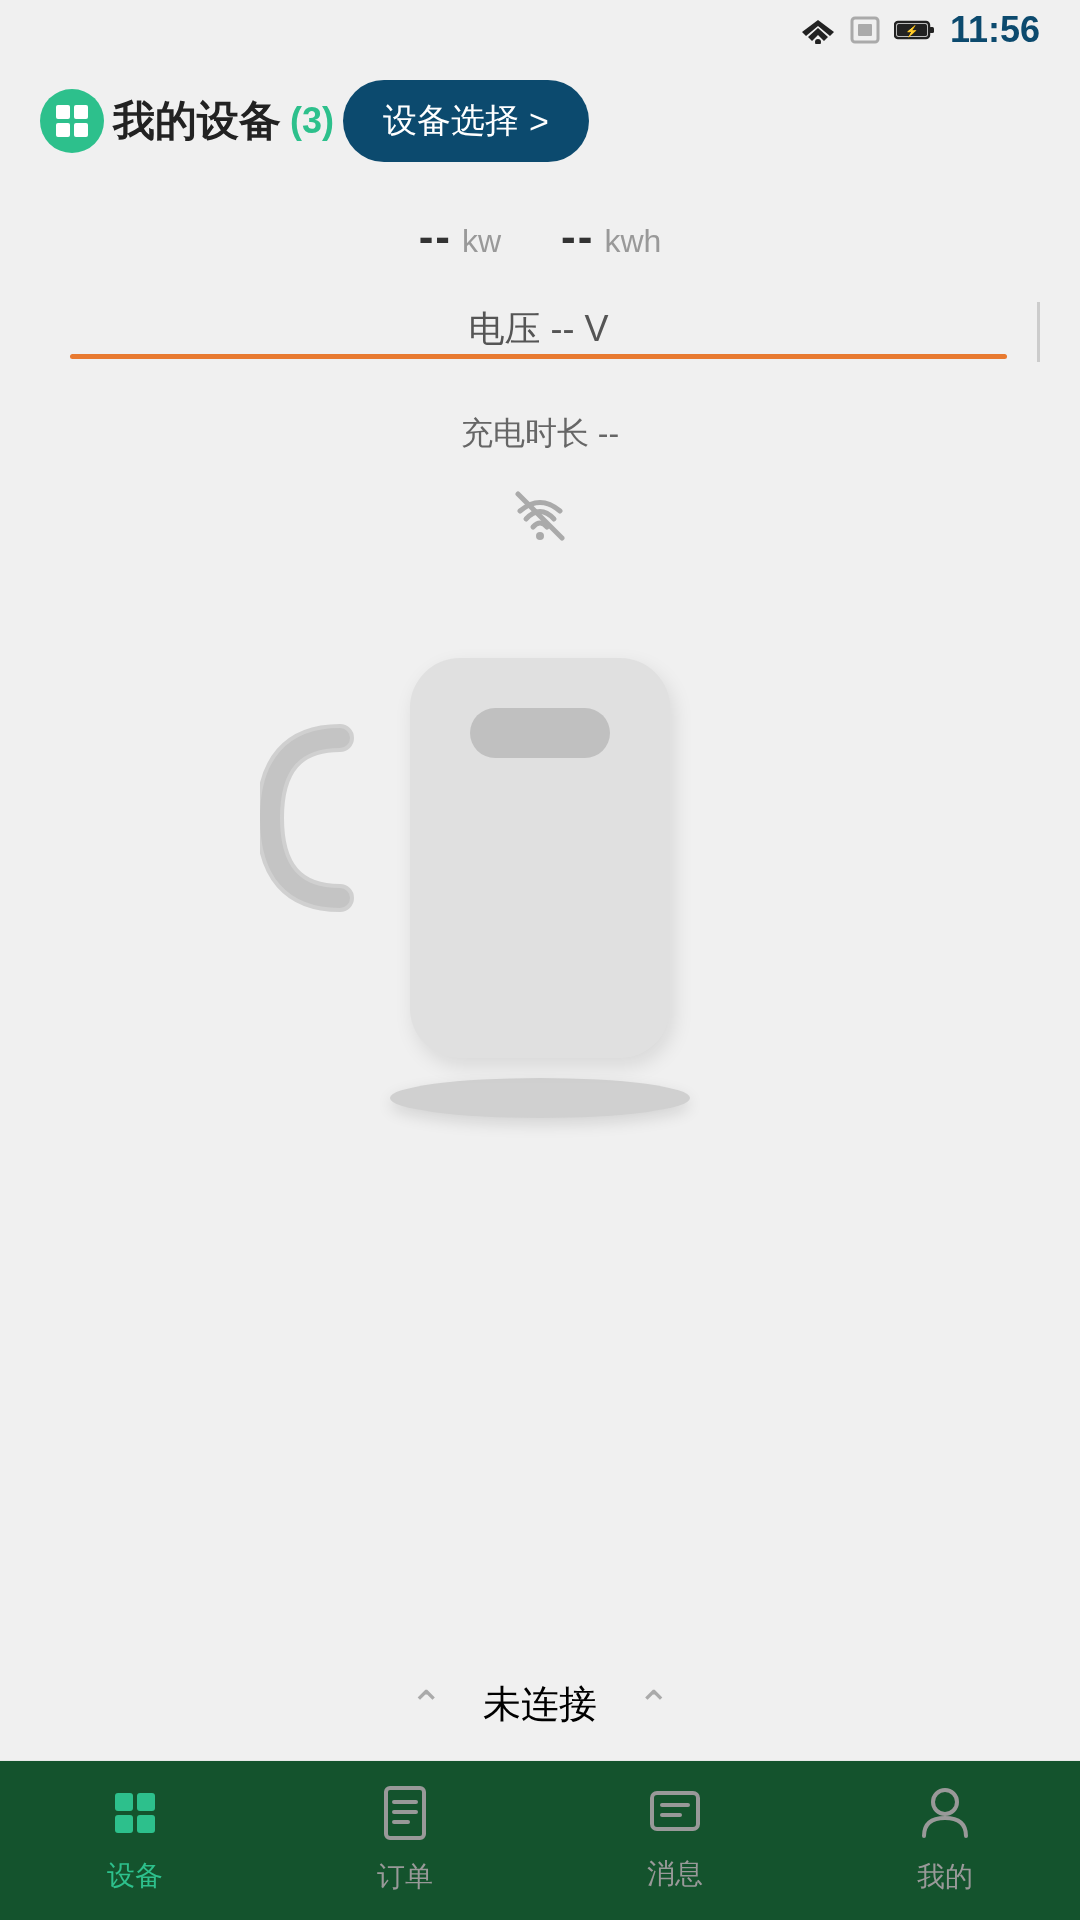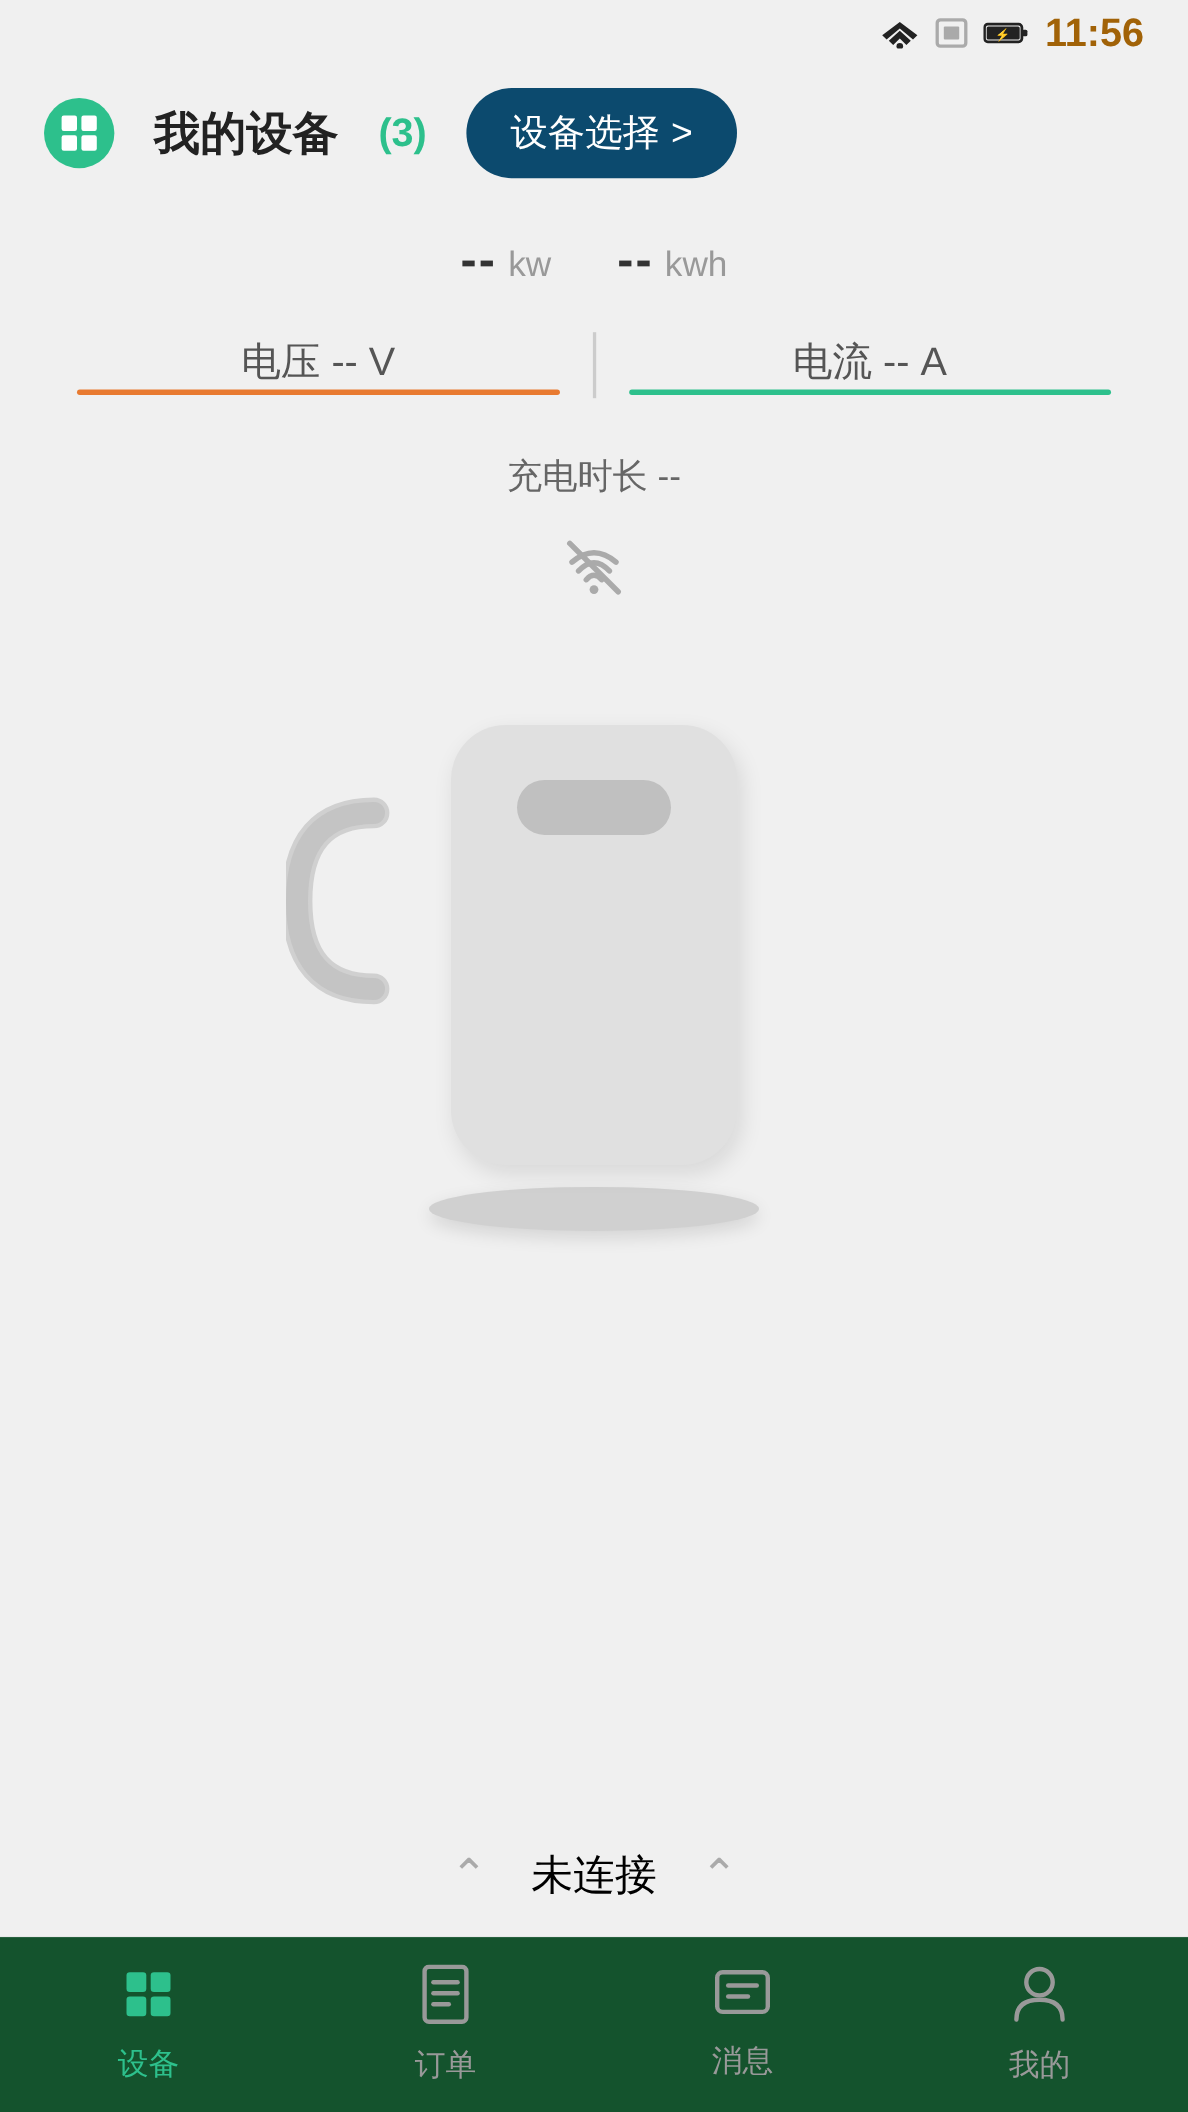--- a/index.html
+++ b/index.html
@@ -28,30 +28,30 @@
 
     .status-bar-icons {
       display: flex;
       align-items: center;
       gap: 14px;
     }
 
     .status-time {
       font-size: 36px;
       font-weight: 600;
-      color: #a16207;
+      color: #0c4a6e;
     }
 
     
     .header {
       width: 100%;
       padding: 20px 40px;
       display: flex;
       align-items: center;
-      gap: 36px;
+      gap: 9px;
       background: #f0f0f0;
     }
 
     .header-avatar {
       width: 64px;
       height: 64px;
       border-radius: 50%;
       background: #2dc08c;
       display: flex;
       align-items: center;
@@ -372,24 +372,20 @@
       <span class="power-unit">kwh</span>
     </div>
   </div>
 
   <div class="vc-row">
     <div class="vc-item">
       <span class="vc-label">电压 -- V</span>
       <div class="vc-underline-orange"></div>
     </div>
     <div class="vc-divider"></div>
-    <div class="vc-item">
-      <span class="vc-label">电流 -- A</span>
-      <div class="vc-underline-green"></div>
-    </div>
   </div>
 
   <div class="charging-time">充电时长 --</div>
 
   <div class="no-wifi-icon">
     <svg class="wifi-off-svg" viewBox="0 0 60 60">
 
       <path d="M10 25 Q30 8 50 25" stroke="#aaa" stroke-width="5" fill="none" stroke-linecap="round"></path>
       <path d="M16 33 Q30 18 44 33" stroke="#aaa" stroke-width="5" fill="none" stroke-linecap="round"></path>
       <path d="M23 41 Q30 33 37 41" stroke="#aaa" stroke-width="5" fill="none" stroke-linecap="round"></path>

